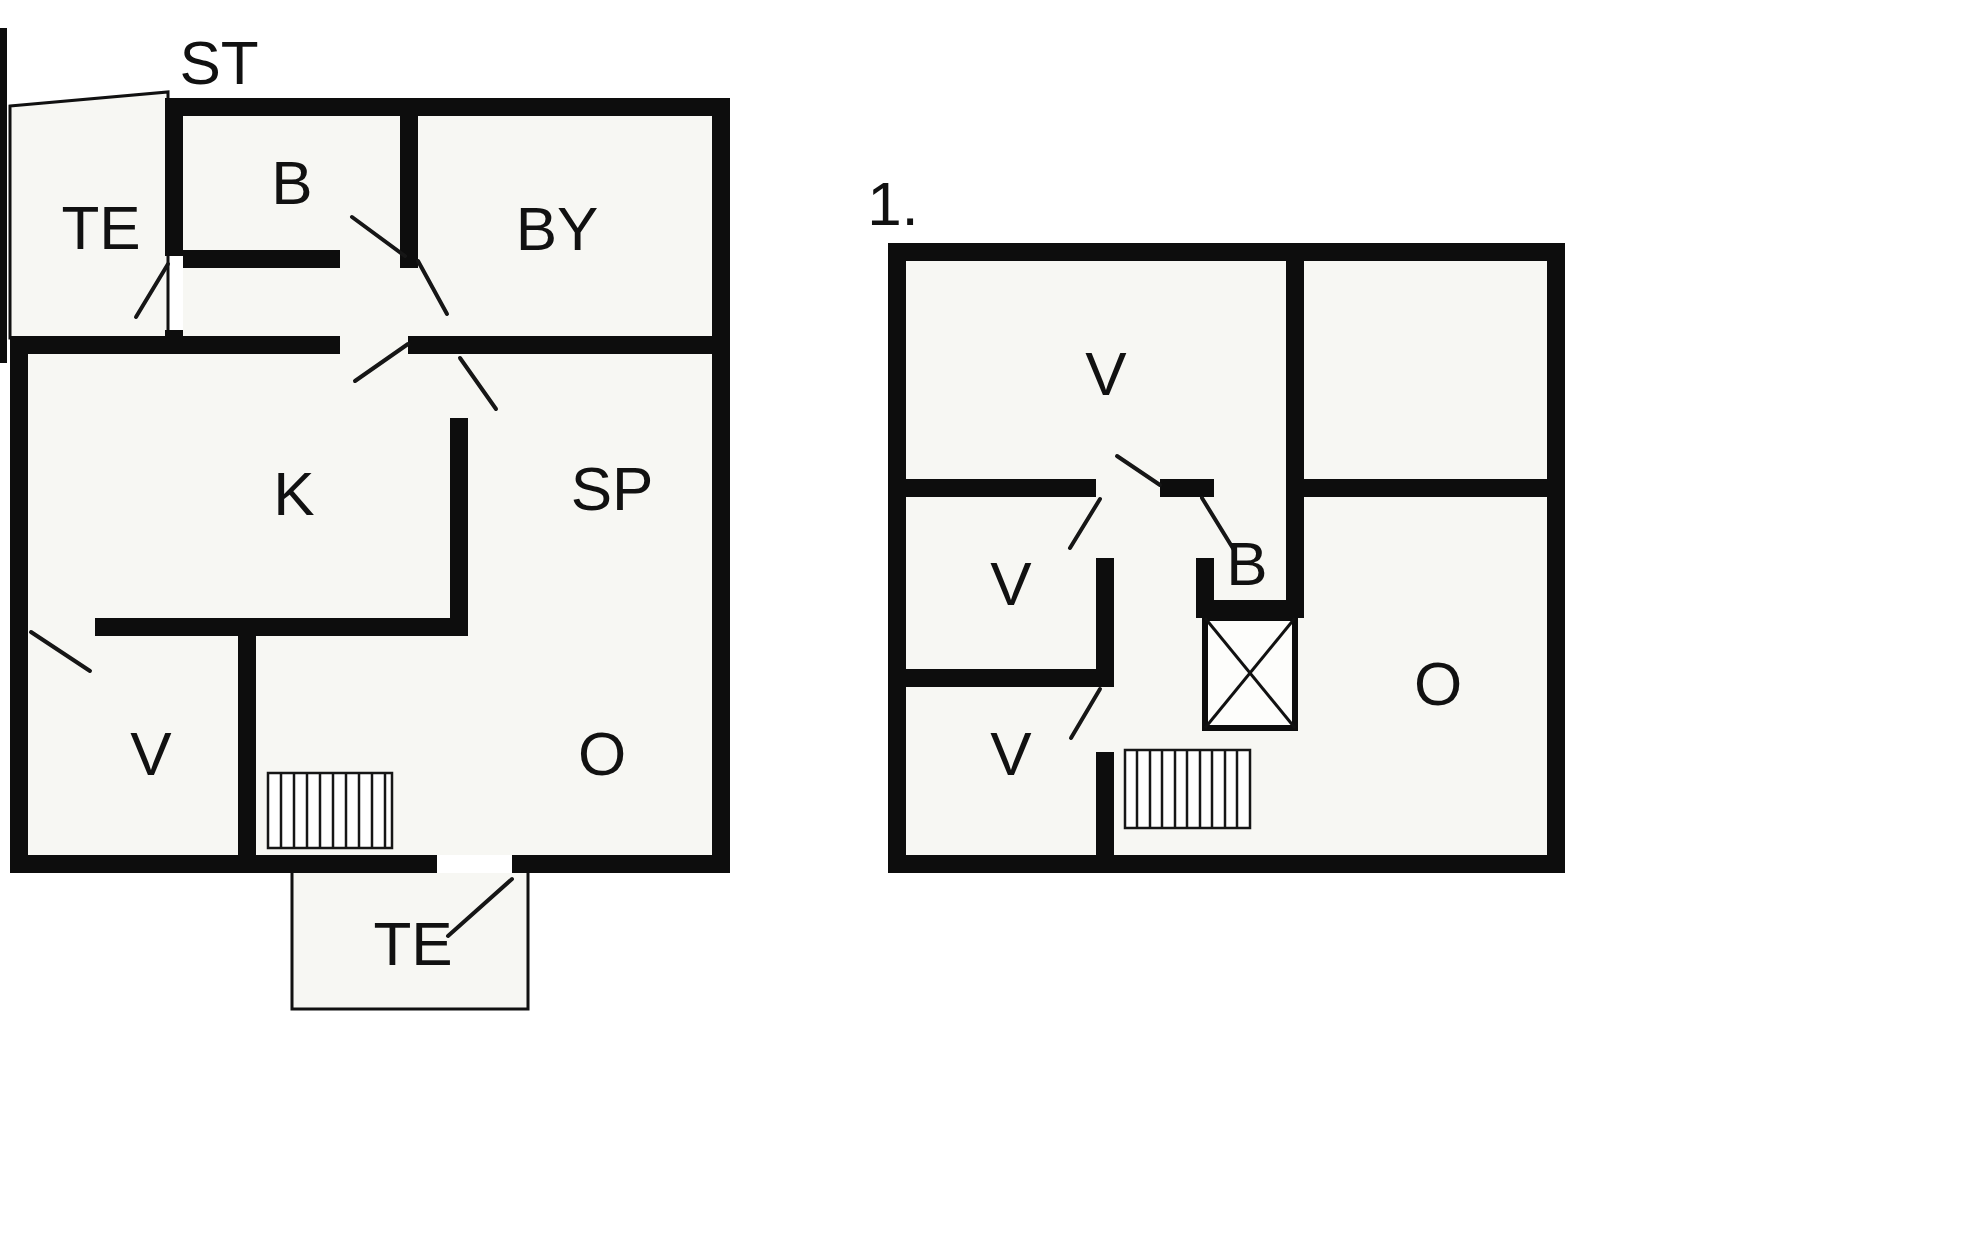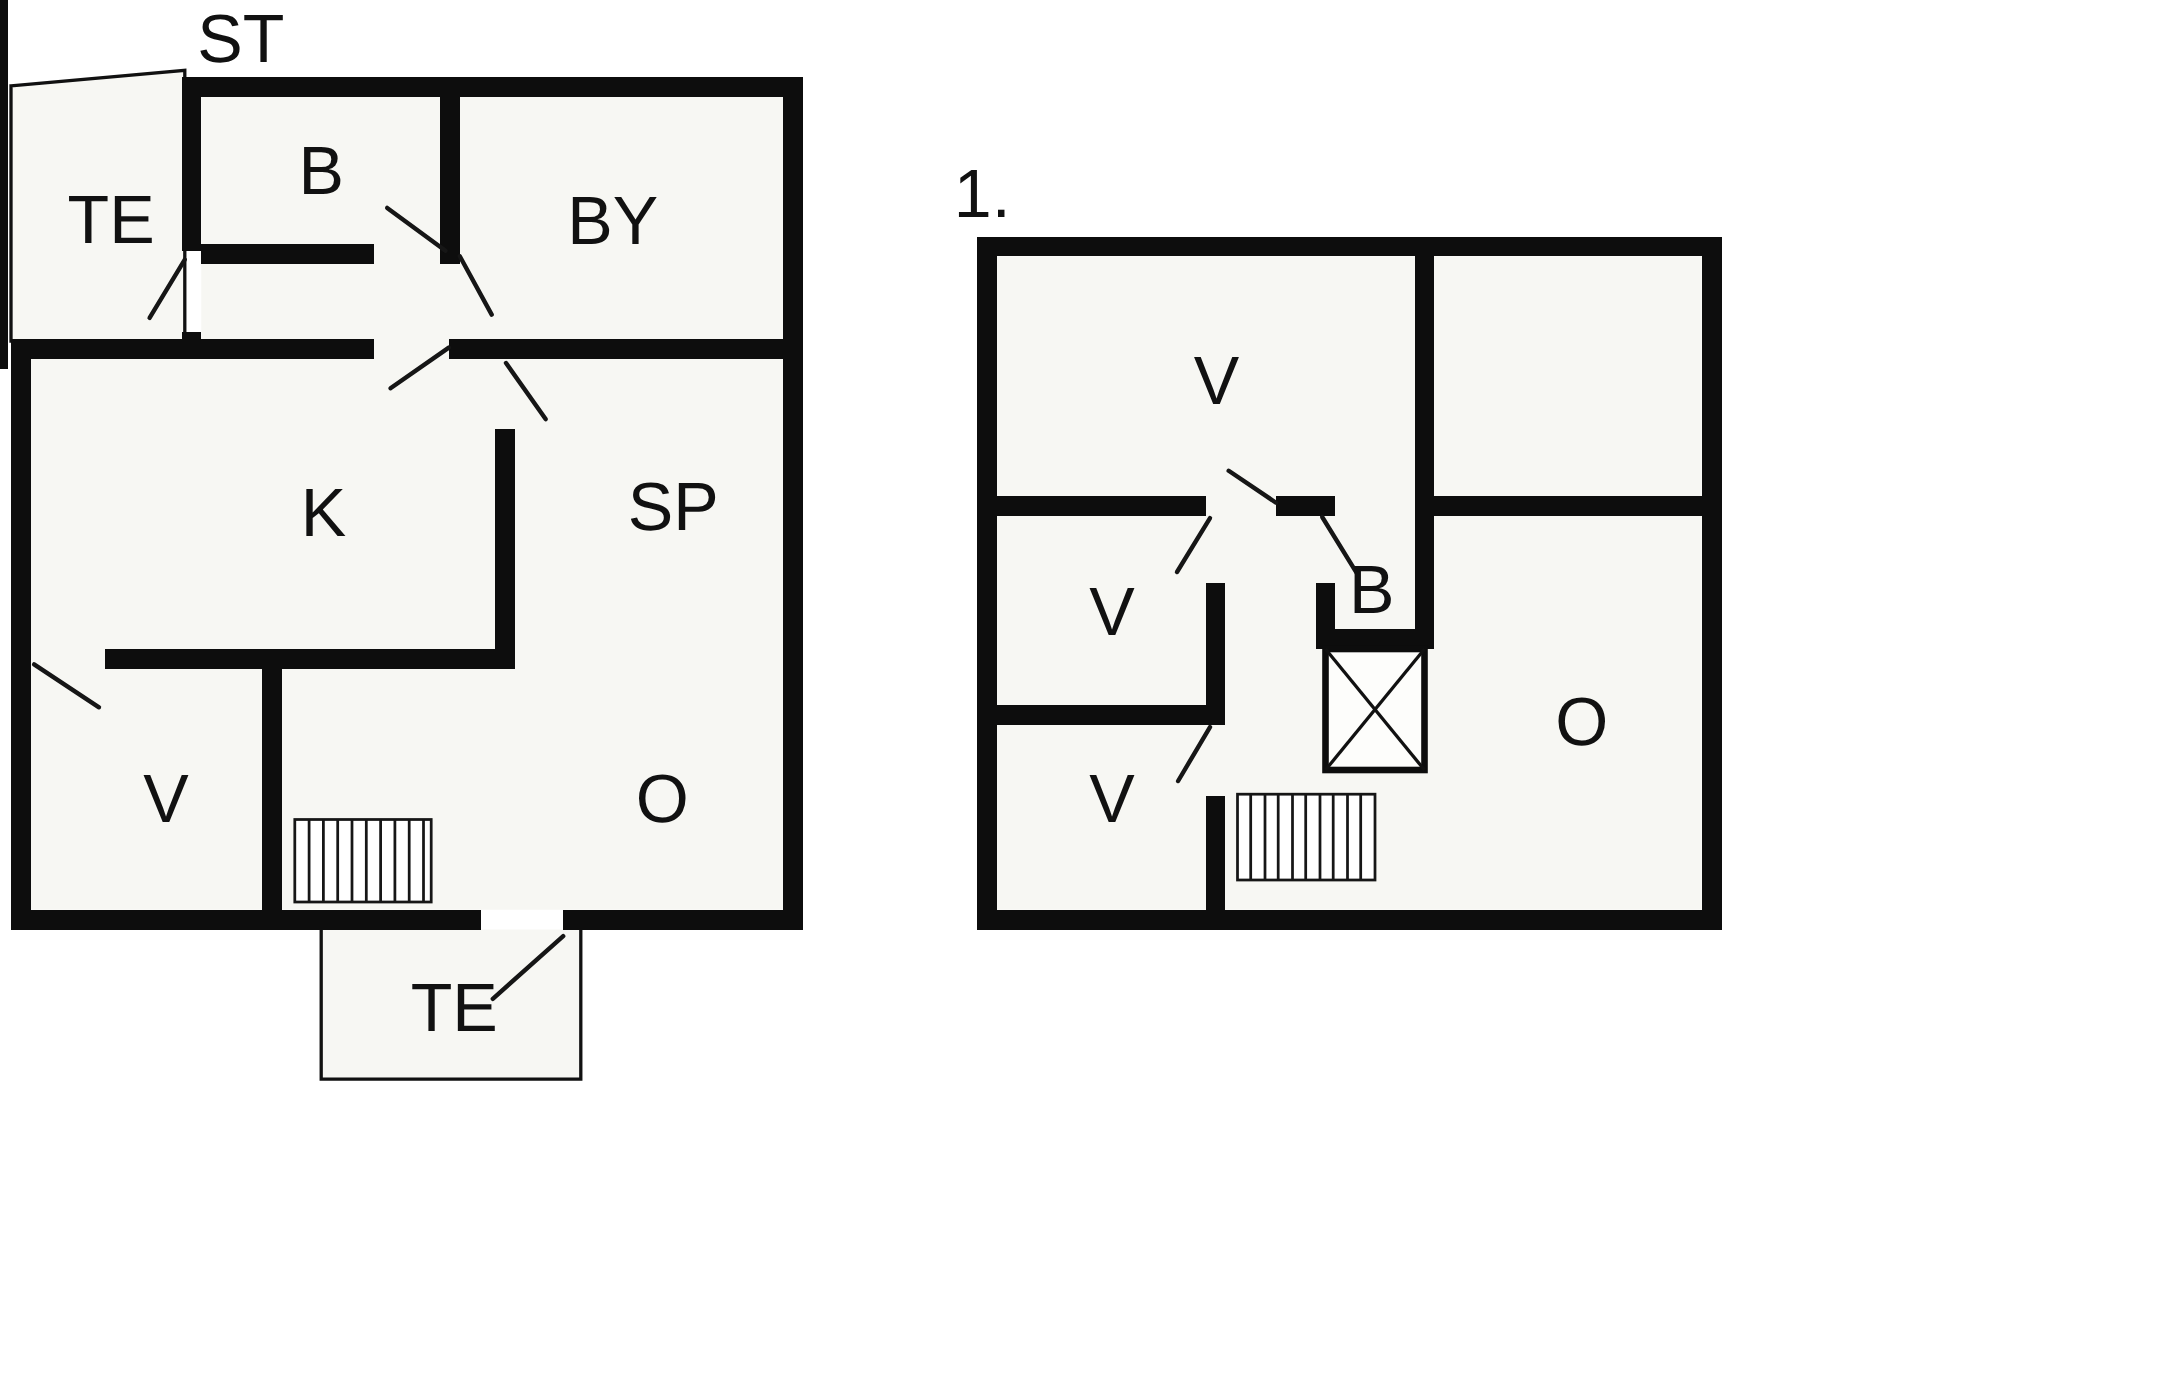--- a/index.html
+++ b/index.html
@@ -6,20 +6,21 @@
     margin: 0;
     padding: 0;
     background: #ffffff;
   }
   .canvas {
     position: relative;
     width: 1980px;
     height: 1168px;
     background: #ffffff;
     overflow: hidden;
+    margin-top: 28px;
   }
   svg { display: block; }
   .wall   { fill: #0d0d0d; shape-rendering: crispEdges; }
   .room   { fill: #f7f7f3; }
   .white  { fill: #ffffff; }
   .thin   { stroke: #111111; stroke-width: 3; fill: none; }
   .thin-f { stroke: #111111; stroke-width: 3; fill: #f7f7f3; }
   .leaf   { stroke: #161616; stroke-width: 4; stroke-linecap: round; }
   .tread  { stroke: #161616; stroke-width: 2.5; }
   .shaft  { stroke: #0d0d0d; stroke-width: 6; fill: #fdfdfb; }

